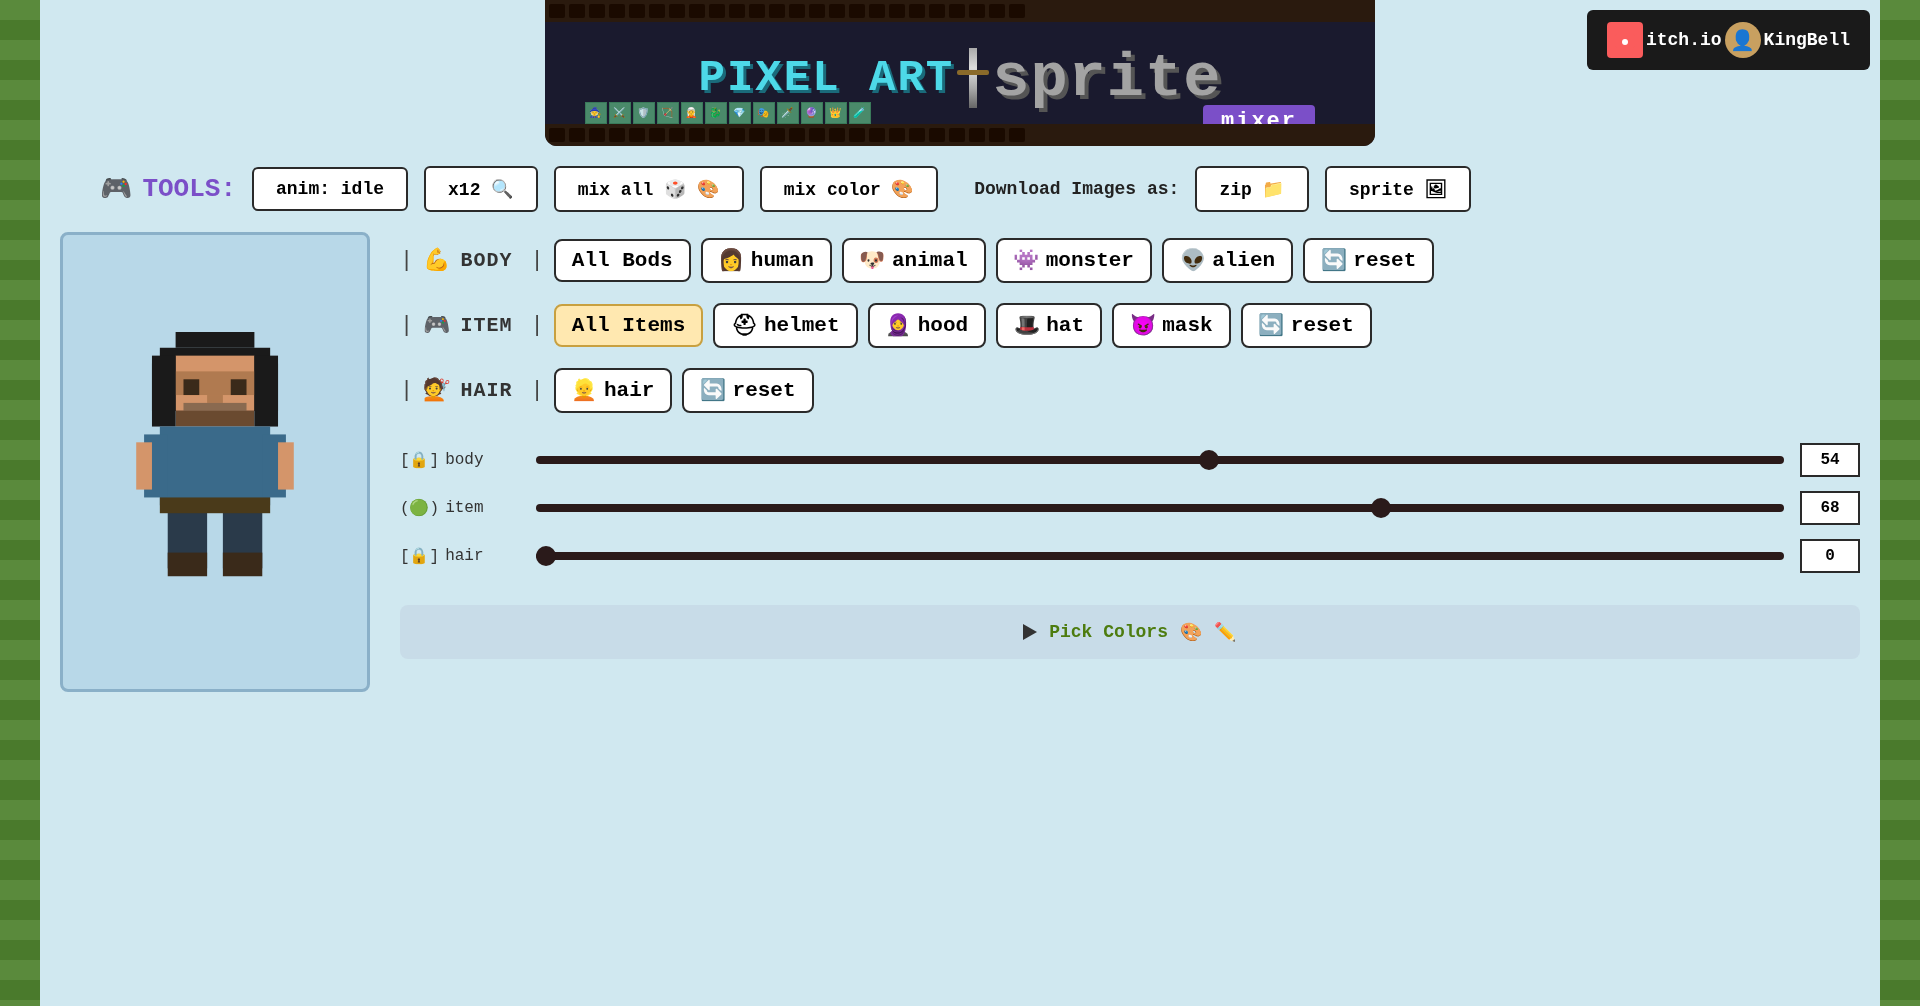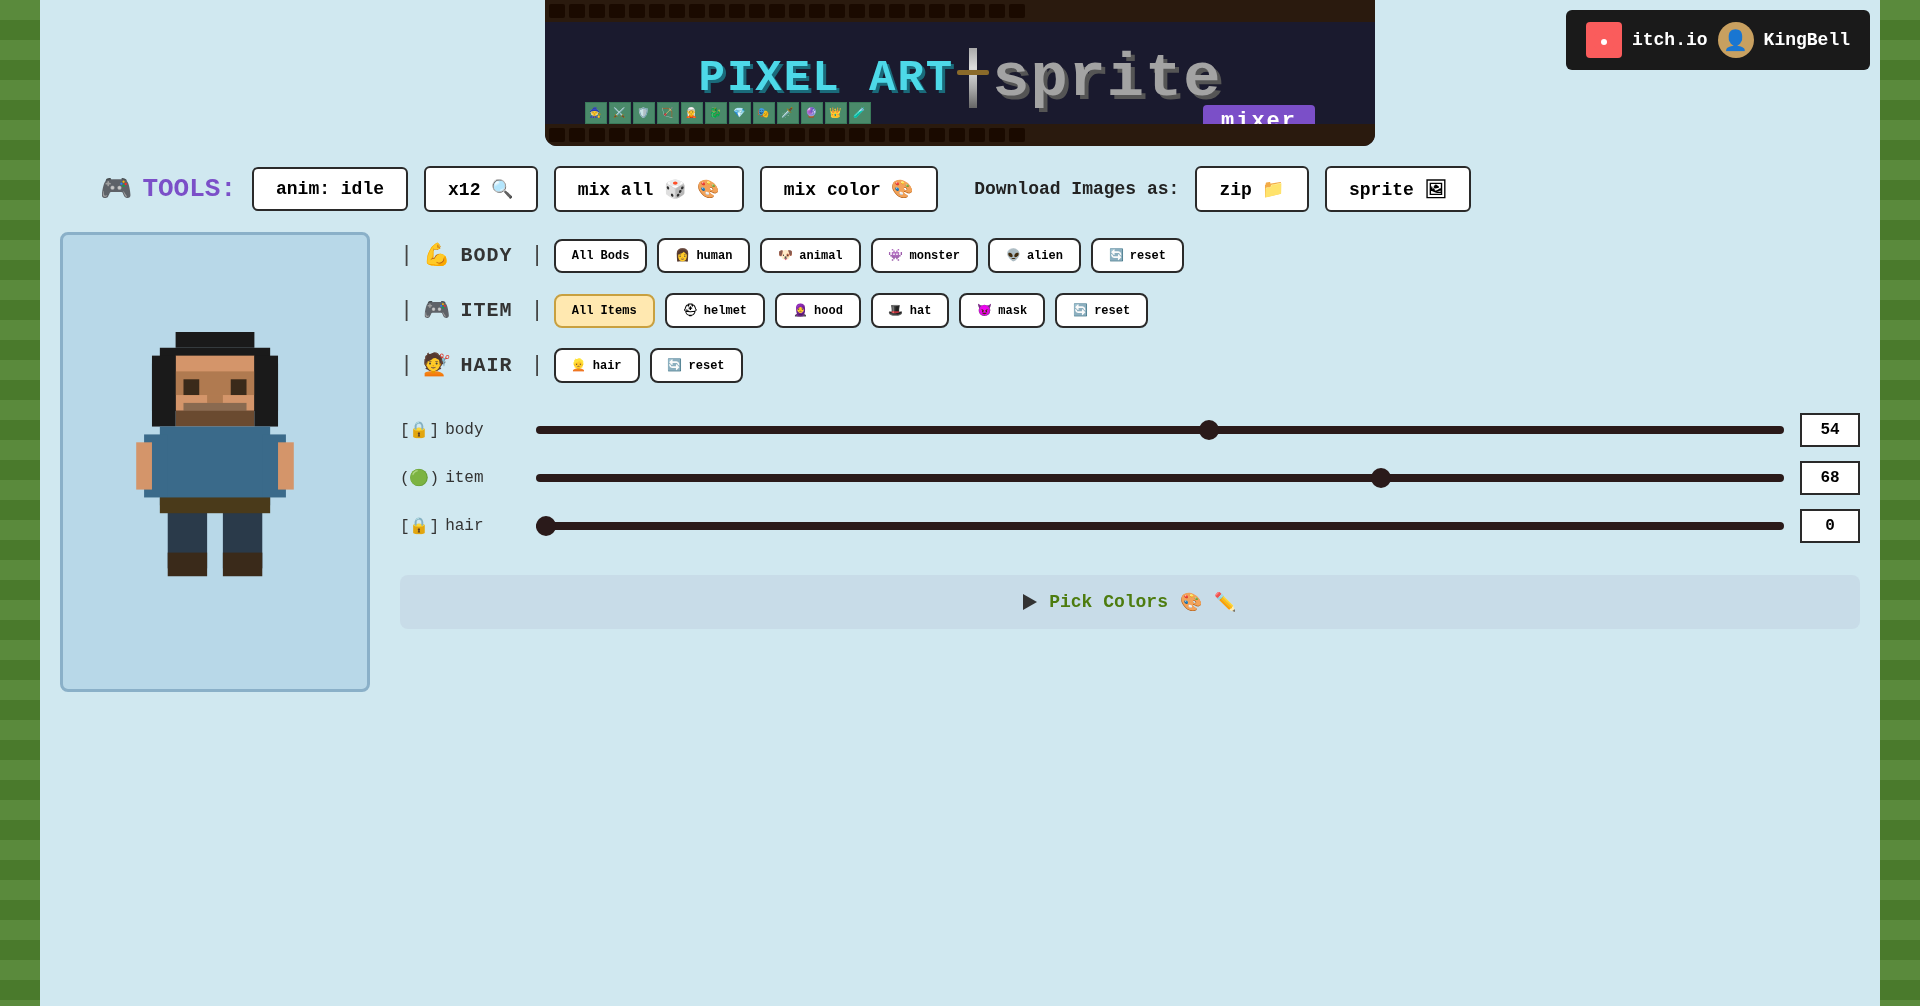--- a/index.html
+++ b/index.html
@@ -138,21 +138,21 @@
     .itch-badge {
       position: absolute;
       top: 10px;
       right: 50px;
       background: #1a1a1a;
       color: white;
       padding: 12px 20px;
       border-radius: 6px;
       display: flex;
       align-items: center;
-      gap: 10px;
+      gap: 3px;
       font-size: 18px;
       font-weight: 600;
     }
     .itch-logo {
       width: 36px; height: 36px;
       background: #fa5c5c;
       border-radius: 4px;
       display: flex;
       align-items: center;
       justify-content: center;
@@ -254,21 +254,21 @@
       font-weight: 900;
       color: #333;
       min-width: 60px;
       letter-spacing: 1px;
     }
     .selector-btn {
       border: 2px solid #2a2a2a;
       background: white;
       border-radius: 8px;
       padding: 8px 16px;
-      font-size: 12px;
+      font-size: 21px;
       font-family: 'Courier New', monospace;
       cursor: pointer;
       display: flex;
       align-items: center;
       gap: 6px;
       font-weight: 600;
     }
     .selector-btn.active {
       background: #ffe8b0;
       border-color: #c8a040;

